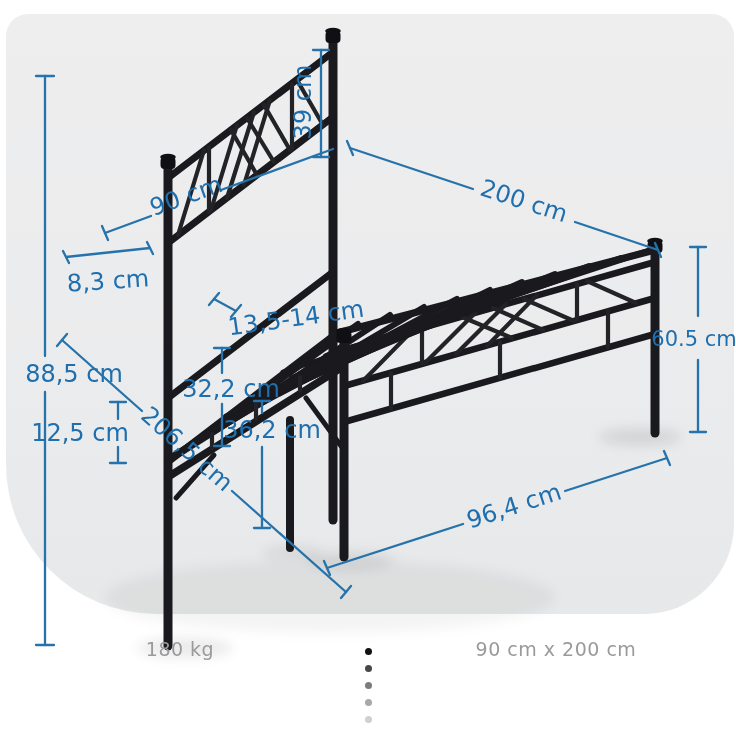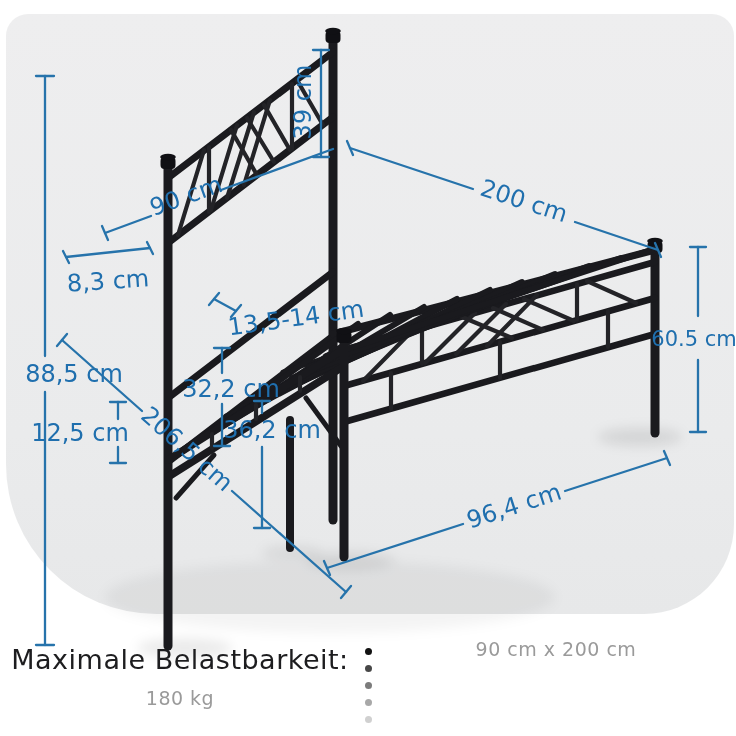--- a/index.html
+++ b/index.html
@@ -225,21 +225,20 @@
       <line class="dimL" x1="698" y1="360" x2="698" y2="432"></line>
       <line class="dimL" x1="690" y1="247" x2="706" y2="247"></line>
       <line class="dimL" x1="690" y1="432" x2="706" y2="432"></line>
       <text class="dimT dimTs" x="694" y="346">60.5 cm</text>
     </g>
   </g>
 </svg>
 
 <div class="info">
   <div class="info-col">
-    <div class="info-title">Maximale Belastbarkeit:</div>
     <div class="info-value">180 kg</div>
   </div>
   <div class="divider">
     <span></span>
     <span></span>
     <span></span>
     <span></span>
     <span></span>
   </div>
   <div class="info-col">

